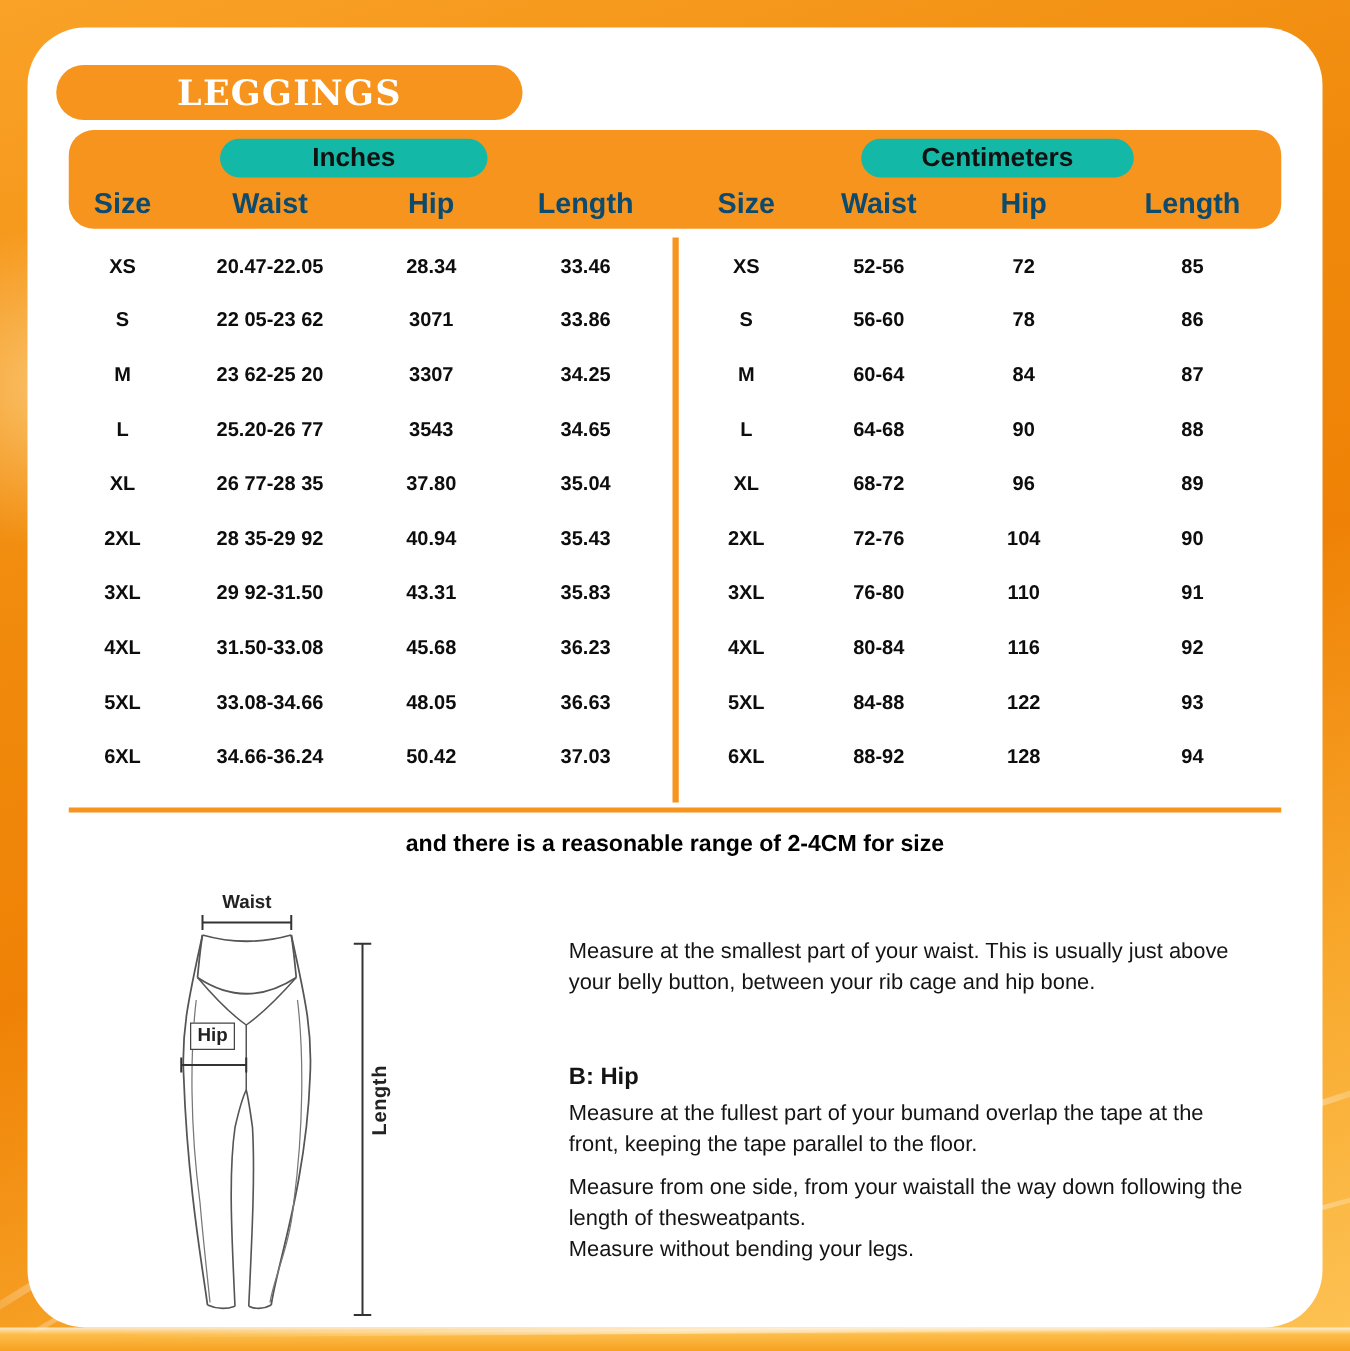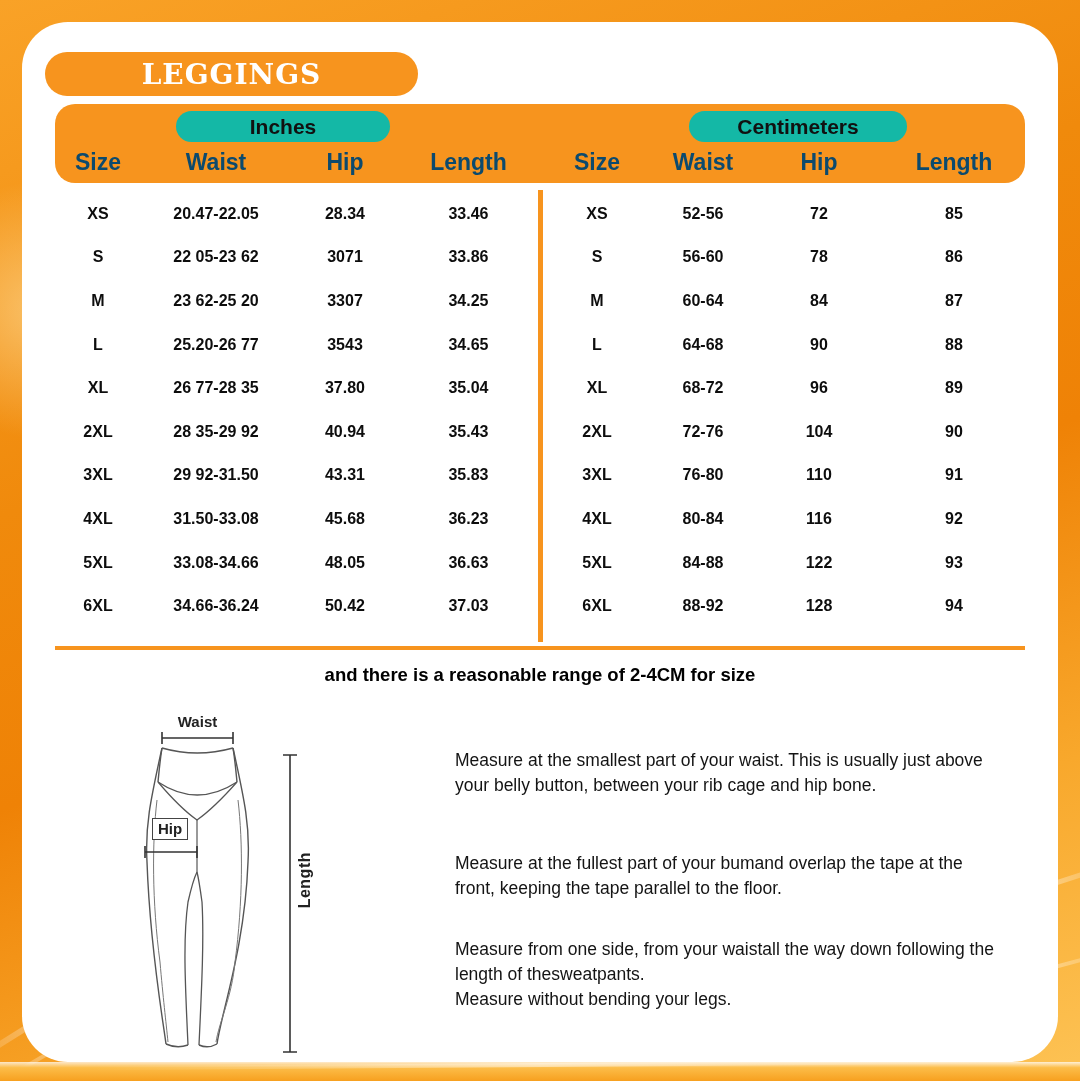--- a/index.html
+++ b/index.html
@@ -281,20 +281,21 @@
   </svg>
   <span class="diag-label waist-label">Waist</span>
   <span class="diag-label hip-label">Hip</span>
   <span class="diag-label length-label">Length</span>
 
   <div class="instr instr-a">
     <div class="line">Measure at the smallest part of your waist. This is usually just above your belly button, between your rib cage and hip bone.</div>
     <div class="line"></div>
   </div>
   <div class="instr instr-b">
+    <h3>B: Hip</h3>
     <div class="line">Measure at the fullest part of your bumand overlap the tape at the front, keeping the tape parallel to the floor.</div>
     <div class="line"></div>
   </div>
   <div class="instr instr-c">
     <div class="line">Measure from one side, from your waistall the way down following the length of thesweatpants.</div>
     <div class="line">Measure without bending your legs.</div>
   </div>
 
   <div class="bottom-bar"></div>
   <div class="streak s5"></div>

